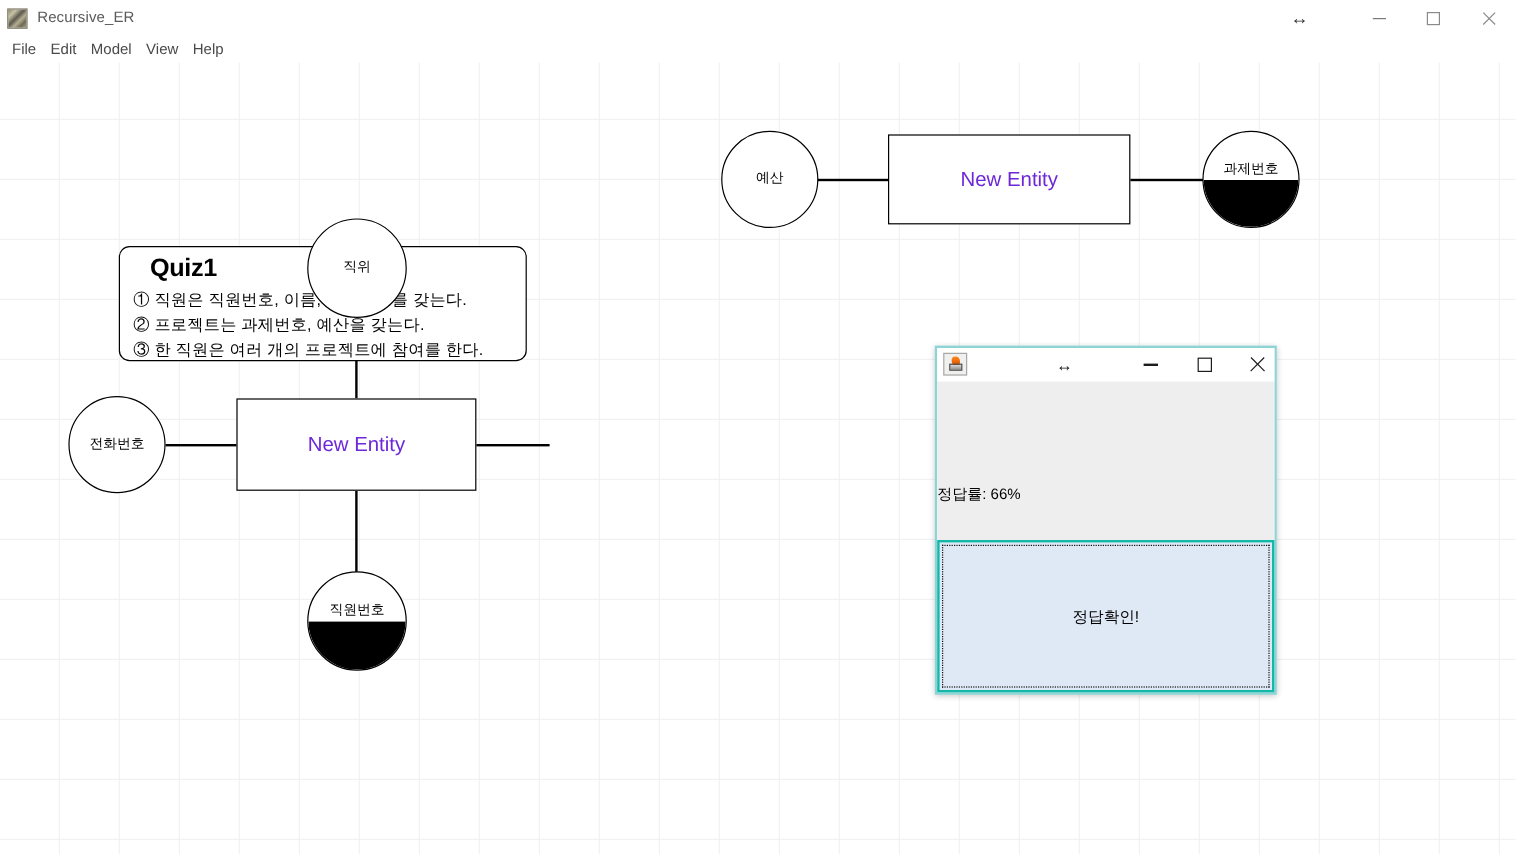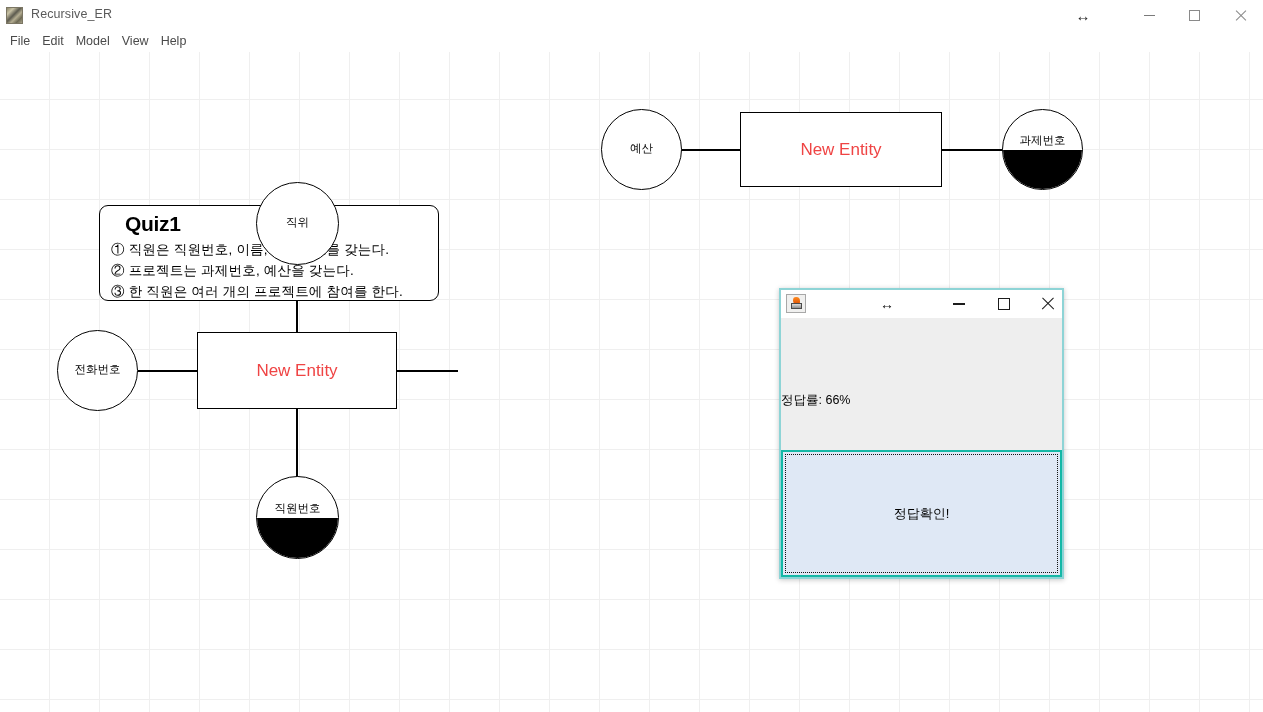--- a/index.html
+++ b/index.html
@@ -90,21 +90,21 @@
   
   .er-line { position: absolute; background: #000000; }
   .er-line.h { height: 1.5px; }
   .er-line.v { width: 1.5px; }
 
   .er-entity {
     position: absolute;
     border: 1.6px solid #000000;
     background: #ffffff;
     display: flex; align-items: center; justify-content: center;
-    font-size: 17px; color: #ef4444;
+    font-size: 17px; color: #6d28d9;
   }
 
   .er-attr {
     position: absolute;
     border: 1.4px solid #000000;
     border-radius: 50%;
     background: #ffffff;
     display: flex; align-items: center; justify-content: center;
     font-size: 11.5px; color: #000000;
     overflow: hidden;
@@ -203,21 +203,21 @@
   }
   .dlg-glyph-close::before { transform: rotate(45deg); }
   .dlg-glyph-close::after  { transform: rotate(-45deg); }
 
   #dialog-content {
     position: absolute; left: 0; top: 28px;
     width: 281px; height: 132px;
     background: #eeeeee;
   }
   #dialog-score {
-    position: absolute; left: 0px; top: 74px;
+    position: absolute; left: 0px; top: 86px;
     font-size: 12.5px; color: #000000;
   }
   #dialog-button {
     position: absolute; left: 0px; top: 160px;
     width: 281px; height: 127px;
     background: #dfe8f5;
     border: 2px solid #14b8a6;
     display: flex; align-items: center; justify-content: center;
   }
   #dialog-button .focus-ring {

